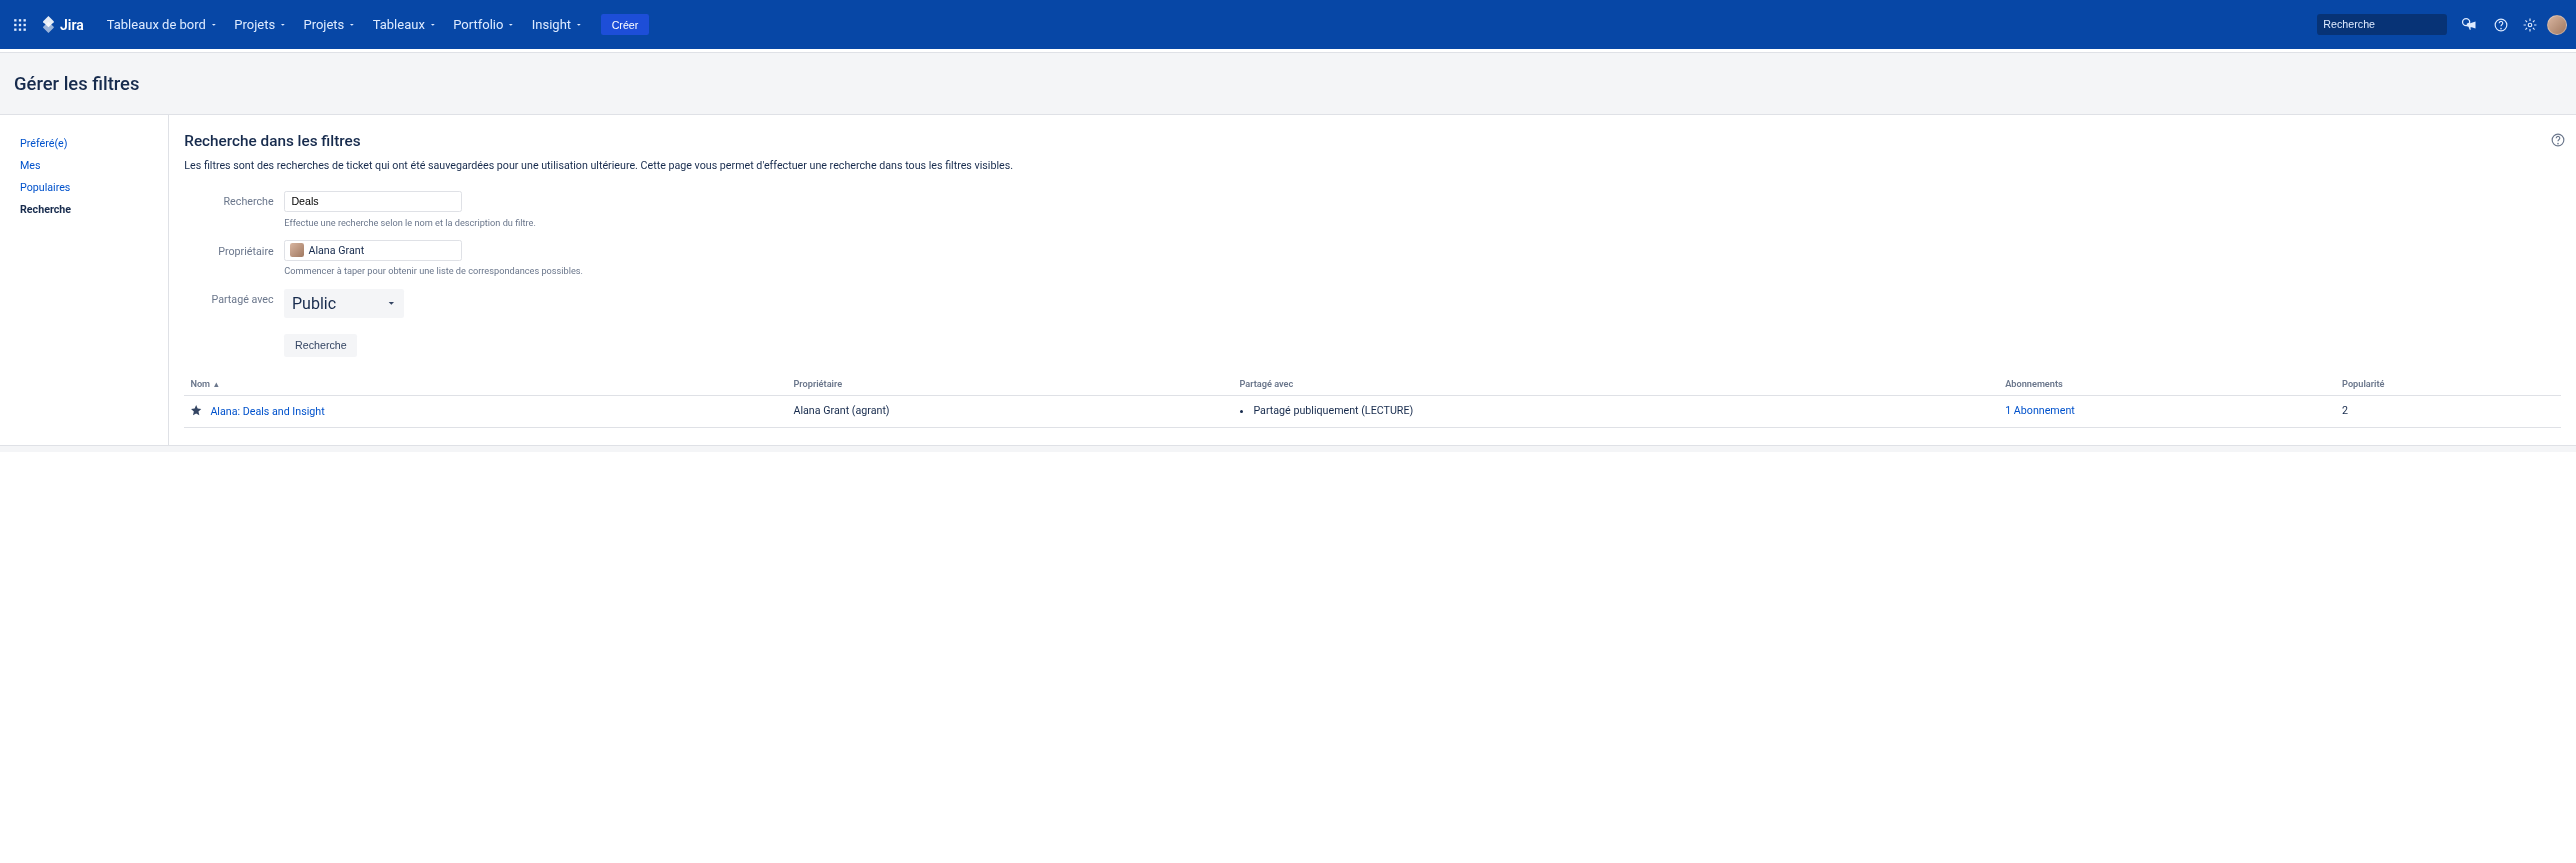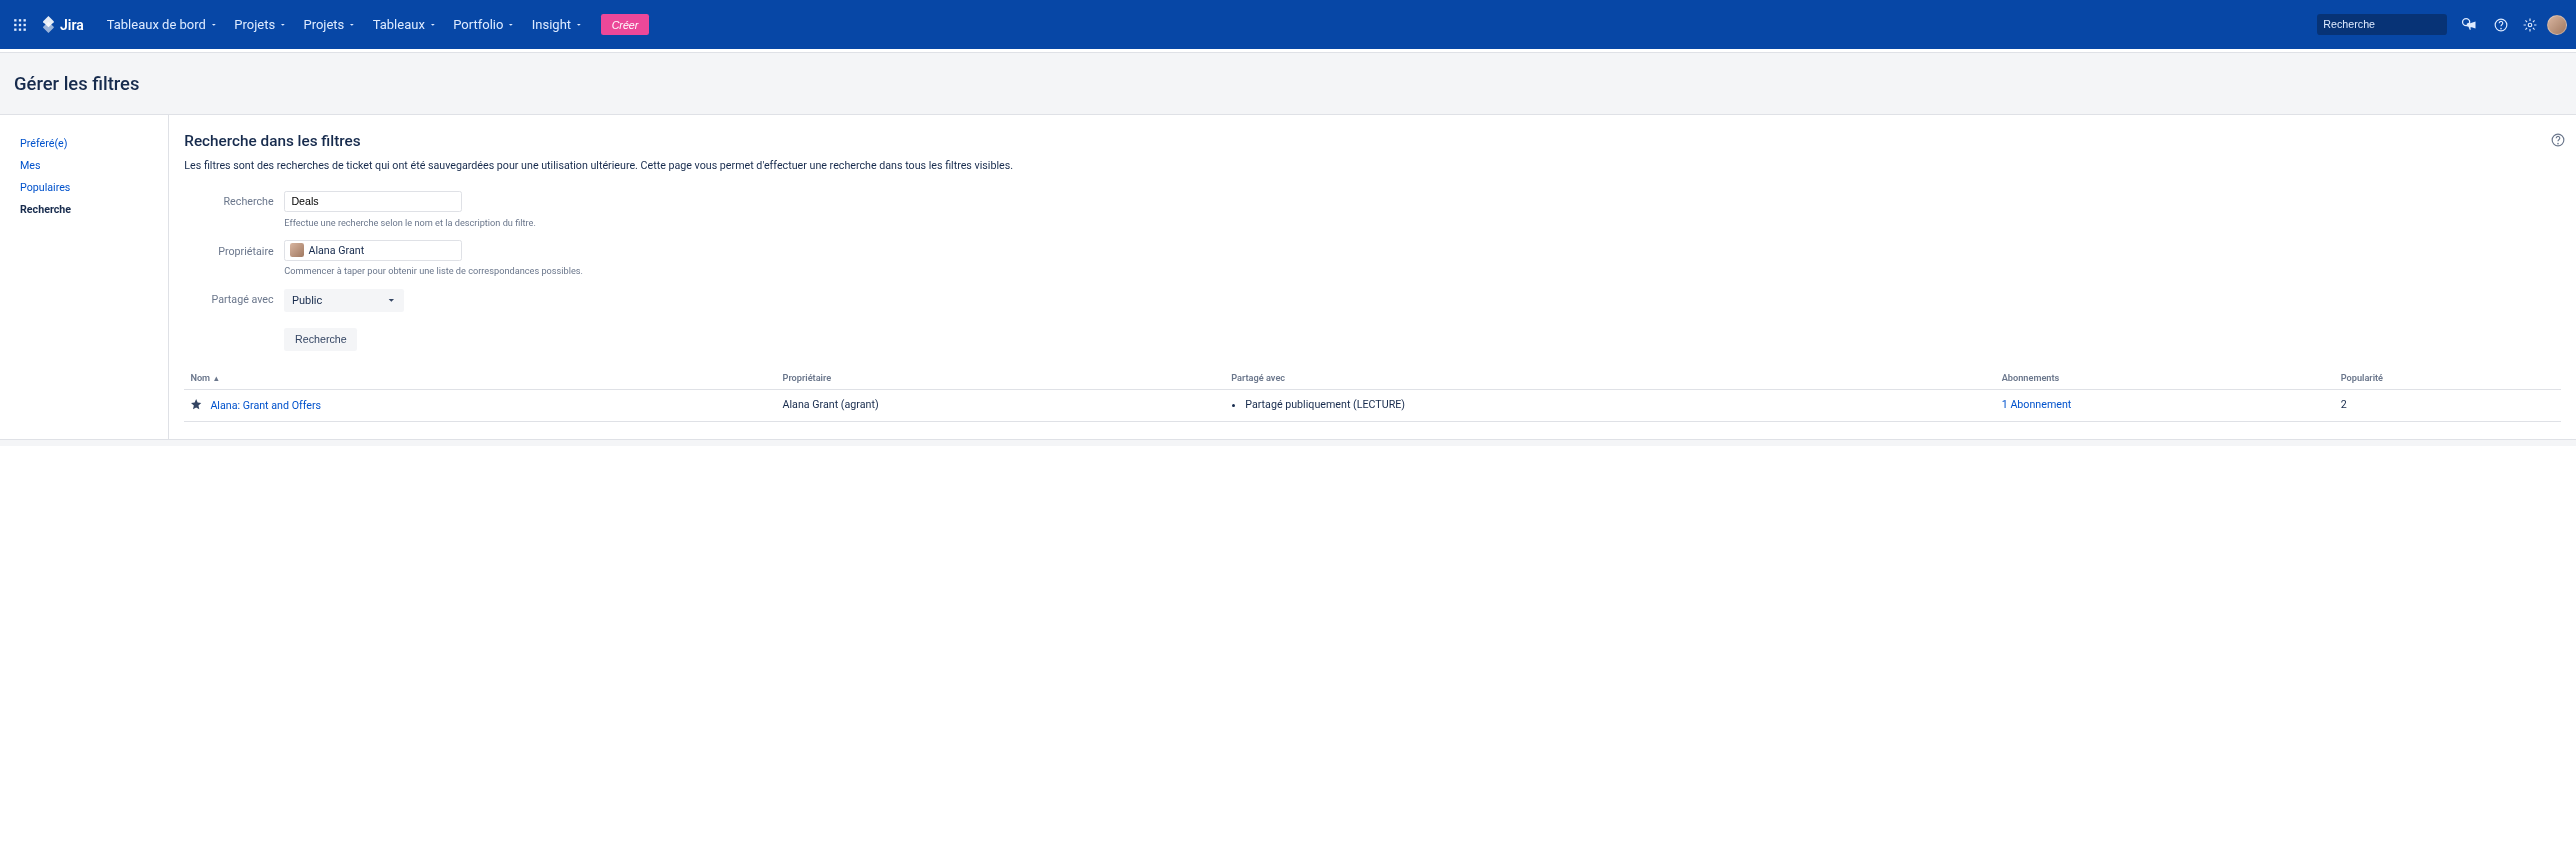--- a/index.html
+++ b/index.html
@@ -5,21 +5,21 @@
     * { margin: 0; padding: 0; box-sizing: border-box; }
     body { font-family: -apple-system, BlinkMacSystemFont, "Segoe UI", Roboto, sans-serif; font-size: 10.7px; color: #172B4D; background: #fff; }
 
     
     .topnav { background: #0747A6; height: 49px; display: flex; align-items: center; padding: 0 9.2px; gap: 4.6px; }
     .app-switcher { width: 21.5px; height: 21.5px; display: flex; align-items: center; justify-content: center; cursor: pointer; border-radius: 2.3px; color: #DEEBFF; }
     .logo { display: flex; align-items: center; gap: 3.1px; color: #fff; font-weight: 600; font-size: 14px; padding: 0 4.6px; cursor: pointer; }
     .nav-links { display: flex; gap: 1.5px; margin-left: 6.1px; }
     .nav-item { display: flex; align-items: center; gap: 3.8px; color: #DEEBFF; padding: 4.6px 7.7px; cursor: pointer; border-radius: 2.3px; font-size: 13px; }
     .chev-down { display:inline-block; }
-    .create-btn { background: #ec4899; color: #fff; border: none; padding: 4.6px 10.7px; border-radius: 2.3px; cursor: pointer; font-size: 10.7px; margin-left: 6.1px; font-style: italic; }
+    .create-btn { background: #1d4ed8; color: #fff; border: none; padding: 4.6px 10.7px; border-radius: 2.3px; cursor: pointer; font-size: 10.7px; margin-left: 6.1px; }
     .spacer { flex: 1; }
     .search-box { background: rgba(9,30,66,0.48); border-radius: 3.1px; display: flex; align-items: center; padding: 3.1px 6.1px; width: 130px; }
     .search-box input { background: transparent; border: none; color: #DEEBFF; outline: none; flex: 1; font-size: 10.7px; }
     .search-box input::placeholder { color: #DEEBFF; }
     .search-box .sicon { color: #DEEBFF; }
     .topnav-icons { display: flex; align-items: center; gap: 4.6px; margin-left: 7.7px; }
     .topnav-icon { width: 24.5px; height: 24.5px; display:flex; align-items:center; justify-content:center; color:#DEEBFF; cursor:pointer; border-radius:50%; }
     .avatar { width: 20px; height: 20px; border-radius: 50%; background: linear-gradient(135deg,#d8b5a0,#a07860); cursor: pointer; border:0.8px solid rgba(255,255,255,0.3); }
 
     
@@ -37,21 +37,21 @@
     .section-title { font-size: 15.3px; font-weight: 500; color: #172B4D; margin-bottom: 9.2px; }
     .section-desc { font-size: 10.7px; color: #172B4D; margin-bottom: 18.4px; }
 
     .form-row { display: flex; align-items: flex-start; margin-bottom: 7.7px; }
     .form-label { width: 100px; text-align: right; padding-right: 10.7px; padding-top: 4.6px; color: #6B778C; font-size: 10.7px; }
     .form-field-col { display: flex; flex-direction: column; }
     .text-input { width: 178px; border: 0.8px solid #DFE1E6; border-radius: 2.3px; padding: 3.8px 6.1px; font-size: 10.7px; background:#fff; }
     .owner-input { width: 178px; border: 0.8px solid #DFE1E6; border-radius: 2.3px; padding: 2.3px 4.6px; display:flex; align-items:center; gap:4.6px; background:#fff; }
     .owner-avatar { width:14px; height:14px; border-radius:2.3px; background: linear-gradient(135deg,#d8b5a0,#a07860); flex-shrink:0; }
     .hint { font-size: 9.2px; color: #6B778C; margin-top: 4.6px; margin-bottom: 4.6px; }
-    .select-box { width: 120px; background:#F4F5F7; border:none; border-radius:2.3px; padding:5.4px 7.7px; display:flex; align-items:center; justify-content:space-between; cursor:pointer; font-size:11px; color:#172B4D;}
+    .select-box { width: 120px; background:#F4F5F7; border:none; border-radius:2.3px; padding:5.4px 7.7px; display:flex; align-items:center; justify-content:space-between; cursor:pointer; font-size:16px; color:#172B4D;}
     .search-btn { background:#F4F5F7; border:none; border-radius:2.3px; padding:5.4px 10.7px; cursor:pointer; font-size:10.7px; color:#344563; margin-top:7.7px; }
 
     
     .results-table { width: 100%; border-collapse: collapse; margin-top: 15.3px; }
     .results-table th { text-align: left; font-size: 9.2px; font-weight: 600; color: #6B778C; padding: 6.1px 6.1px; border-bottom: 0.8px solid #DFE1E6; }
     .results-table th.sortable { cursor:pointer; }
     .sort-arrow { font-size: 7.7px; margin-left:2.3px; }
     .results-table td { padding: 7.7px 6.1px; border-bottom: 0.8px solid #DFE1E6; vertical-align: top; font-size:10.7px; }
     .name-cell { display:flex; align-items:center; gap:7.7px; }
     .star-icon { color:#344563; cursor:pointer; }
@@ -228,21 +228,21 @@
           <th>Popularité</th>
         </tr>
       </thead>
       <tbody>
         <tr>
           <td>
             <div class="name-cell">
               <span class="star-icon"><svg width="12.3" height="12.3" viewBox="0 0 24 24" fill="currentColor">
                     <path d="M12 2l2.9 6.9L22 10l-5.5 4.8L18.2 22 12 18.3 5.8 22l1.7-7.2L2 10l7.1-1.1L12 2z"></path>
                   </svg></span>
-              <a class="filter-link">Alana: Grant and Offers</a>
+              <a class="filter-link">Alana: Deals and Insight</a>
             </div>
           </td>
           <td>Alana Grant (agrant)</td>
           <td class="shared-cell">
             <ul>
                 <li>Partagé publiquement (LECTURE)</li>
               </ul>
           </td>
           <td>
             <a class="sub-link">1 Abonnement</a>

